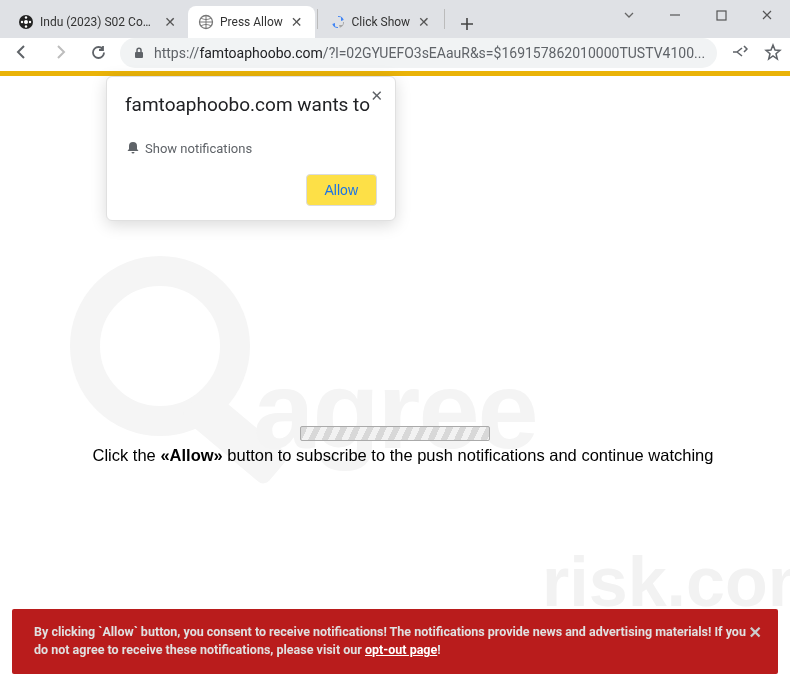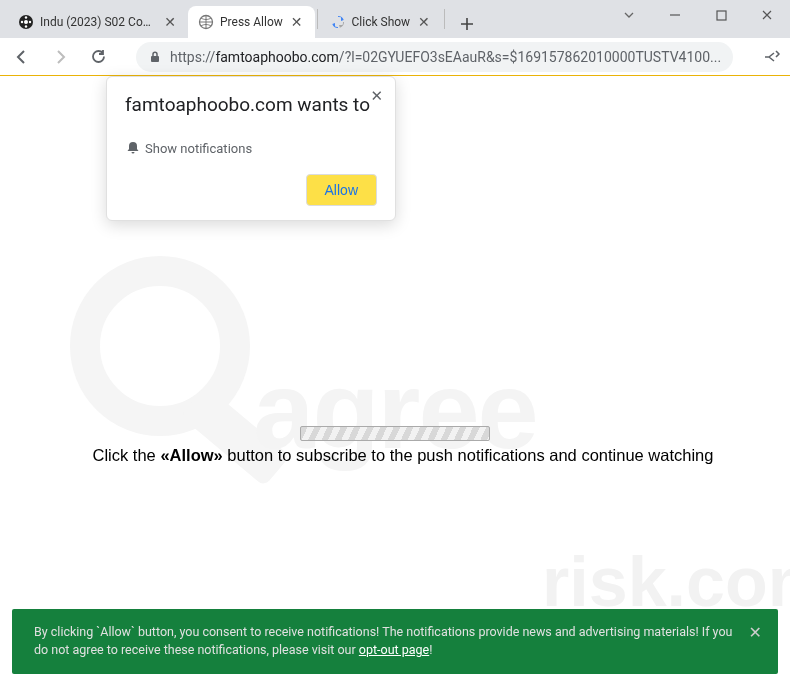--- a/index.html
+++ b/index.html
@@ -13,21 +13,21 @@
     .tabs { display: flex; align-items: flex-end; height: 38px; flex: 1; }
     .tab { height: 32px; display: flex; align-items: center; padding: 0 10px; gap: 6px; font-size: 12px; color: #333; border-radius: 8px 8px 0 0; max-width: 180px; min-width: 120px; position: relative; cursor: pointer; }
     .tab.active { background: #ffffff; }
     .tab .tab-title { white-space: nowrap; overflow: hidden; text-overflow: ellipsis; flex: 1; }
     .tab .tab-close { font-size: 14px; color: #555; padding: 0 2px; }
     .tab .favicon { width: 16px; height: 16px; display: flex; align-items: center; justify-content: center; }
     .addtab { width: 28px; height: 28px; display: flex; align-items: center; justify-content: center; color: #444; margin-left: 6px; }
     .tabsep { width: 1px; height: 20px; background: #bbb; margin: 0 2px; align-self: center; }
 
     
-    .toolbar { height: 38px; background: #fff; border-bottom: 1px solid #eab308; display: flex; align-items: center; padding: 0 8px; gap: 24px; }
+    .toolbar { height: 38px; background: #fff; border-bottom: 5px solid #eab308; display: flex; align-items: flex-start; padding: 0 8px; gap: 8px; }
     .nav-icons { display: flex; gap: 10px; }
     .nav-btn { width: 28px; height: 28px; display: flex; align-items: center; justify-content: center; color: #555; border-radius: 50%; }
     .nav-btn.disabled { color: #bbb; }
     .omnibox { flex: 1; height: 30px; background: #f1f3f4; border-radius: 15px; display: flex; align-items: center; padding: 0 12px; gap: 8px; font-size: 14px; color: #333; }
     .omnibox .lock { color: #5f6368; }
     .omnibox .url-text { flex: 1; white-space: nowrap; overflow: hidden; text-overflow: ellipsis; color: #202124; }
     .omnibox .url-text .gray { color: #5f6368; }
     .right-icons { display: flex; gap: 6px; align-items: center; }
     .right-icons .nav-btn { color: #5f6368; }
 
@@ -45,21 +45,21 @@
     
     .perm { position: absolute; left: 106px; top: 76px; width: 290px; background: #fff; border: 1px solid #e0e0e0; border-radius: 6px; box-shadow: 0 4px 16px rgba(0,0,0,0.15); padding: 16px 18px 14px; font-size: 13px; color: #202124; z-index: 100; }
     .perm .perm-close { position: absolute; right: 12px; top: 10px; color: #5f6368; font-size: 15px; }
     .perm-title { font-size: 19px; margin-bottom: 24px; }
     .perm-row { display: flex; align-items: center; gap: 4px; color: #5f6368; font-size: 13px; margin-bottom: 18px; }
     .perm-row .bell { color: #5f6368; }
     .perm-actions { display: flex; justify-content: flex-end; gap: 10px; }
     .perm-btn { border: 1px solid #dadce0; background: #fde047; color: #1a73e8; font-size: 14px; padding: 7px 18px; border-radius: 4px; cursor: pointer; }
 
     
-    .consent { position: absolute; left: 12px; right: 12px; bottom: 8px; background: #15803d; color: #e0e0e0; font-size: 12.5px; padding: 14px 32px 14px 22px; line-height: 1.5; border-radius: 2px; }
+    .consent { position: absolute; left: 12px; right: 12px; bottom: 8px; background: #b91c1c; color: #e0e0e0; font-size: 12.5px; padding: 14px 32px 14px 22px; line-height: 1.5; border-radius: 2px; font-weight: bold; }
     .consent a { color: #fff; text-decoration: underline; }
     .consent .consent-close { position: absolute; right: 16px; top: 12px; color: #ccc; font-size: 16px; }
 
     svg { display: block; }
   </style>
 </head>
 <body>
 
 <div class="titlebar">
   <div class="tabs">

